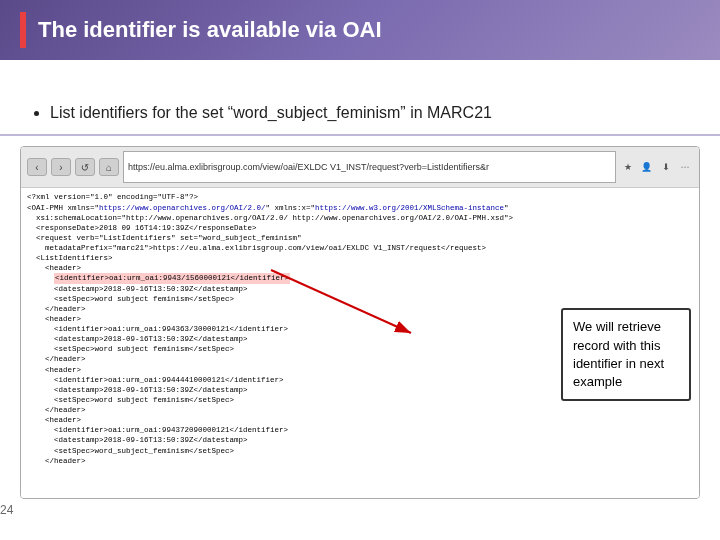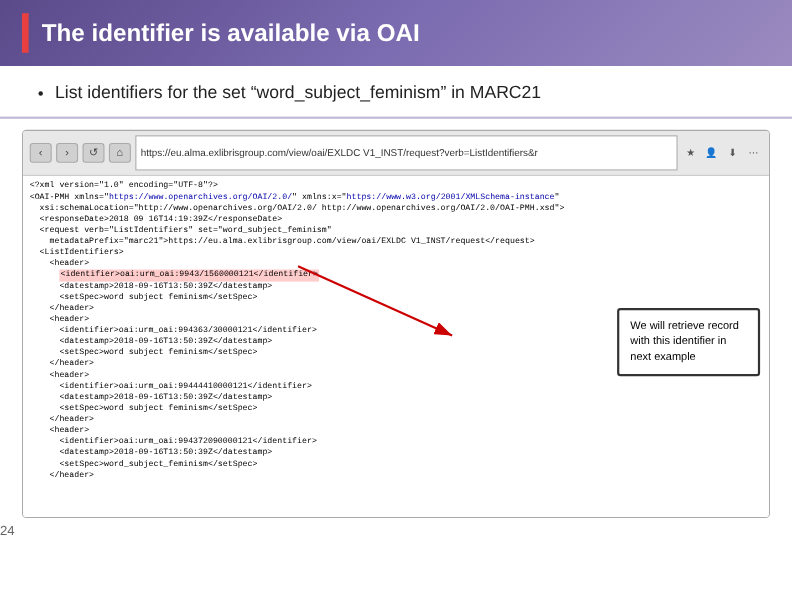--- a/index.html
+++ b/index.html
@@ -33,20 +33,21 @@
     }
 
     
     .bullet-section {
       padding: 14px 30px 10px 30px;
       border-bottom: 2px solid #c0b8d8;
     }
     .bullet-section ul {
       list-style: disc;
       padding-left: 20px;
+      margin-top: 28px;
     }
     .bullet-section ul li {
       font-size: 16px;
       color: #222;
       line-height: 1.4;
     }
 
     
     .browser-area {
       margin: 10px 20px 0 20px;
@@ -126,21 +127,21 @@
     
     .callout-box {
       position: absolute;
       right: 8px;
       top: 120px;
       background: #fff;
       border: 2px solid #333;
       border-radius: 3px;
       padding: 8px 10px;
       width: 130px;
-      font-size: 10px;
+      font-size: 13px;
       font-family: Arial, sans-serif;
       line-height: 1.4;
       color: #000;
       z-index: 10;
     }
 
     
     .arrow-svg {
       position: absolute;
       top: 0;

